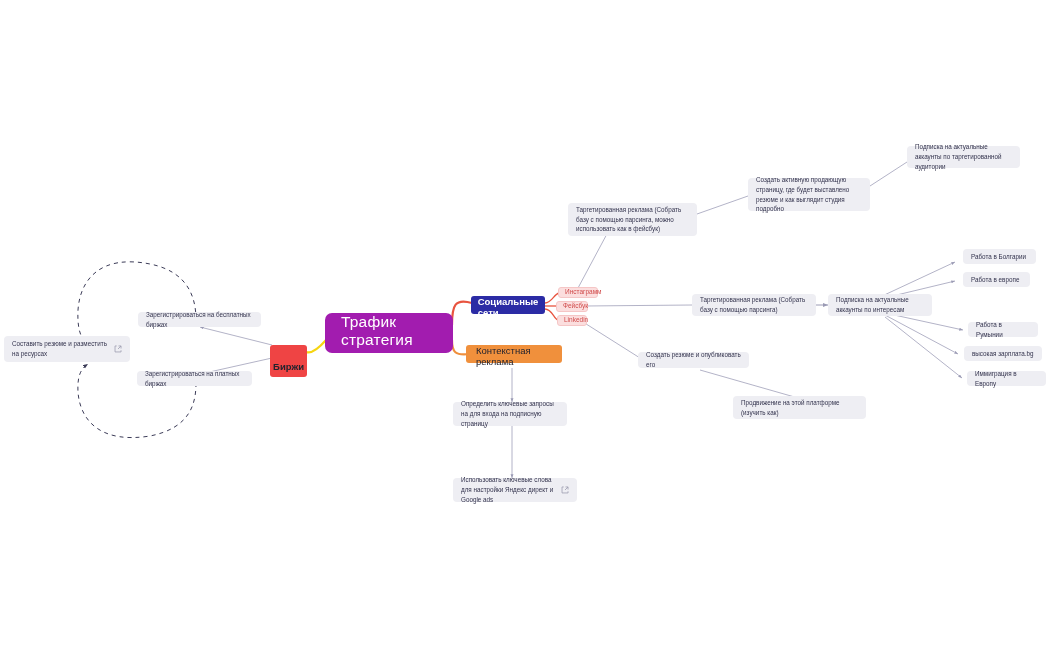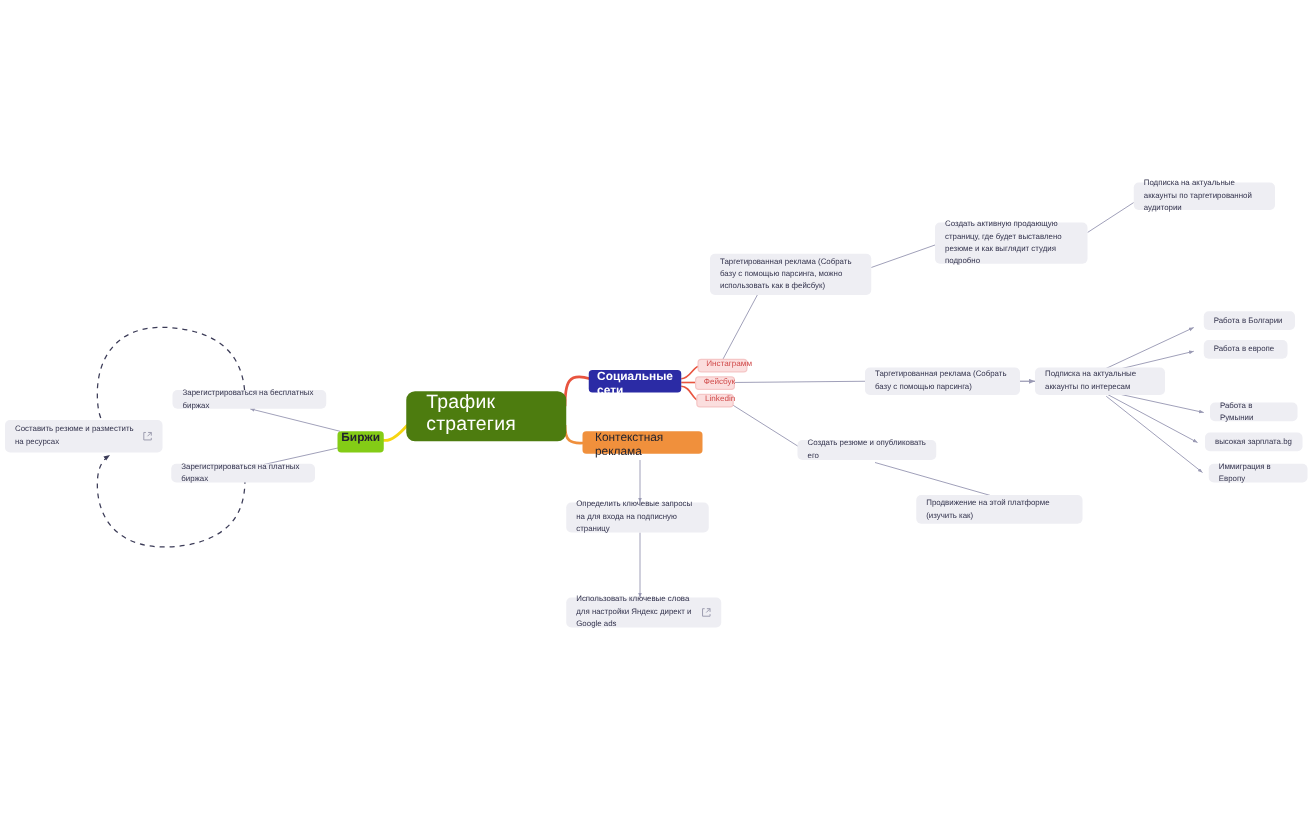--- a/index.html
+++ b/index.html
@@ -28,21 +28,21 @@
     pointer-events: none;
   }
   .node {
     position: absolute;
     box-sizing: border-box;
     display: flex;
     border-radius: 4px;
   }
   
   .node-root {
-    background: #4d7c0f;
+    background: #a21caf;
     color: #ffffff;
     border-radius: 7px;
     font-size: 15.5px;
     letter-spacing: .2px;
     padding: 0 16px;
     justify-content: center;
   }
   
   .node-social {
     background: #2b2ba5;
@@ -56,25 +56,25 @@
   .node-context {
     background: #f0903c;
     color: #23232e;
     font-size: 9.5px;
     font-weight: normal;
     padding: 0 10px;
     border-radius: 3px;
     justify-content: center;
   }
   .node-birzhi {
-    background: #84cc16;
+    background: #ef4444;
     color: #23232e;
     font-size: 9.5px;
     font-weight: bold;
-    padding: 0 9px;
+    padding: 16px 9px;
     border-radius: 3px;
     justify-content: center;
   }
   
   .node-pink {
     background: #fbdede;
     color: #d04b4b;
     font-size: 6.5px;
     padding: 0 6px;
     border-radius: 3px;

